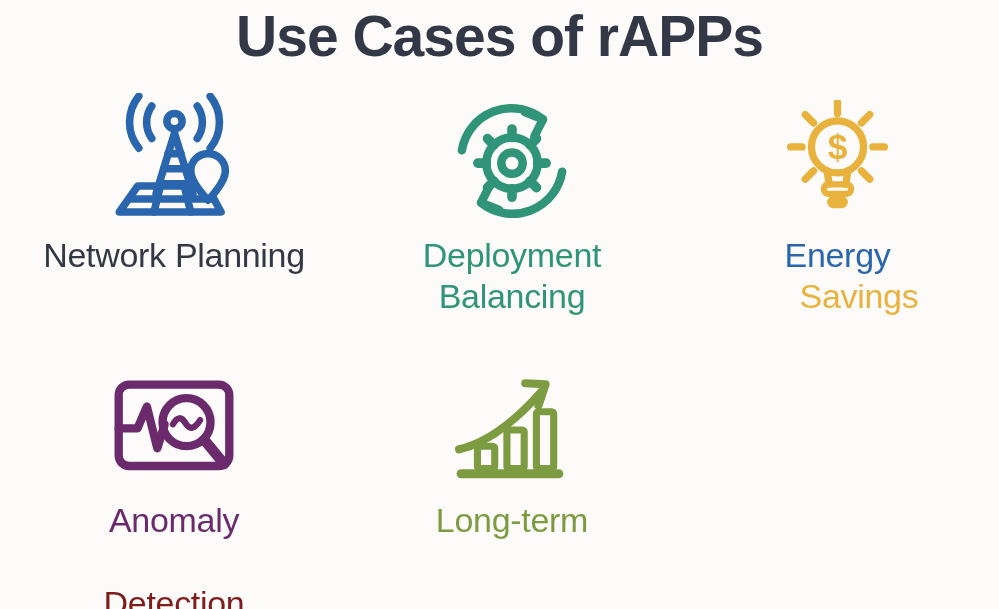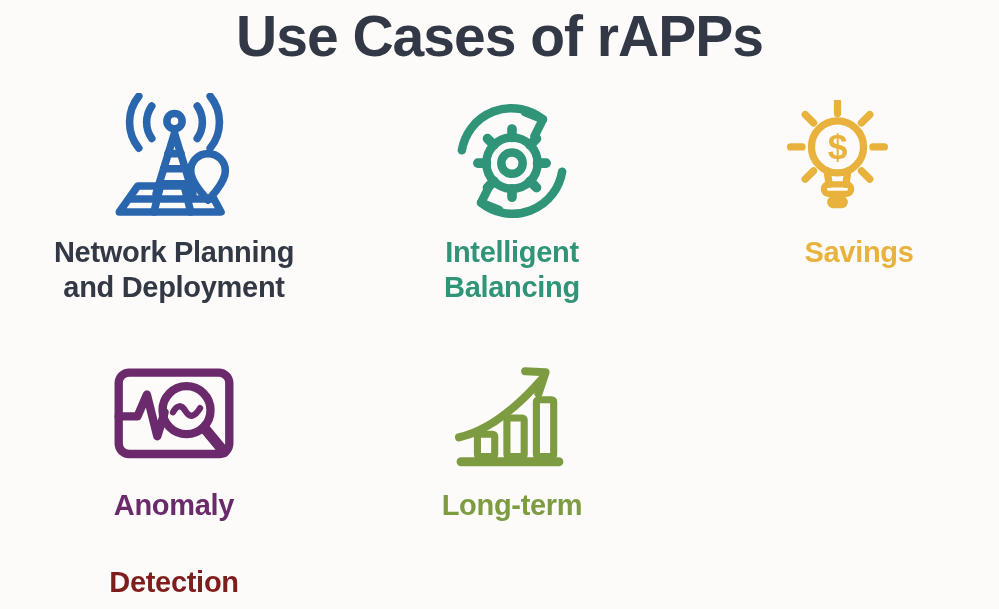--- a/index.html
+++ b/index.html
@@ -27,22 +27,22 @@
   }
   .card { display: flex; flex-direction: column; align-items: center; }
   .icon-wrap {
     height: 144px;
     display: flex;
     align-items: flex-end;
     justify-content: center;
     margin-bottom: 10px;
   }
   .label {
-    font-size: 29px;
-    font-weight: bold;
+    font-size: 34px;
+    font-weight: normal;
     text-align: center;
     line-height: 1.22;
     letter-spacing: -0.3px;
   }
   .label span { display: block; }
   svg { display: block; }
   svg text { font-family: "Liberation Sans", sans-serif; }
 </style>
 </head>
 <body style="background: rgb(252, 251, 249);">
@@ -65,21 +65,20 @@
             <path d="M65 37 L48 93 M65 37 L82 93"></path>
             <path d="M59 56 H71 M55 70 H75 M51 84 H79"></path>
             <path d="M31 86 H95 L108 110 H14 Z"></path>
             <path d="M52 86 L46 110 M74 86 L80 110 M24 98 H100"></path>
             <path fill="#fcfbf9" d="M96 56 c9 0 16 7 16 16 c0 11 -16 27 -16 27 c0 0 -16 -16 -16 -27 c0 -9 7 -16 16 -16 Z"></path>
           </g>
         </svg>
       </div>
       <div class="label">
         <span style="color: rgb(51, 56, 69);">Network Planning</span>
-        <span style="color: rgb(51, 56, 69);">and Deployment</span>
       </div>
     </div>
 
     <div class="card">
       <div class="icon-wrap" style="color: rgb(47, 148, 120);">
         <svg width="128" height="128" viewBox="0 0 120 120">
           <g fill="none" stroke="currentColor" stroke-linecap="round" stroke-linejoin="round">
             <g stroke-width="9">
               <path d="M84 62 L92 62"></path>
                 <path d="M77 79 L83 85"></path>
@@ -95,40 +94,41 @@
             <g stroke-width="8">
               <path d="M13 50 A47 47 0 0 1 89 21"></path>
               <path d="M89 21 L72 14 M89 21 L81 37"></path>
               <path d="M107 70 A47 47 0 0 1 31 99"></path>
               <path d="M31 99 L48 106 M31 99 L39 83"></path>
             </g>
           </g>
         </svg>
       </div>
       <div class="label">
-        <span style="color: rgb(47, 148, 120);">Intelligent</span>
+        <span style="color: rgb(47, 148, 120);">Deployment</span>
         <span style="color: rgb(47, 148, 120);">Balancing</span>
       </div>
     </div>
 
 
     <div class="card">
       <div class="icon-wrap" style="color: rgb(232, 178, 61);">
         <svg width="125" height="125" viewBox="0 0 120 120">
           <g fill="none" stroke="currentColor" stroke-width="7" stroke-linecap="round" stroke-linejoin="round">
             <circle cx="60" cy="45" r="25"></circle>
             <path d="M50 68 L52 81 M70 68 L68 81"></path>
             <rect x="47" y="81" width="26" height="9" rx="4" stroke-width="6"></rect>
             <rect x="53" y="95" width="14" height="6" rx="3" stroke-width="6"></rect>
             <path d="M60 13 V2 M37 22 L29 14 M83 22 L91 14 M26 45 H15 M94 45 H105 M37 68 L29 76 M83 68 L91 76"></path>
           </g>
           <text x="60" y="57" text-anchor="middle" font-size="34" font-weight="bold" fill="currentColor">$</text>
         </svg>
       </div>
       <div class="label">
+        <span style="color: rgb(42, 102, 174);">Energy</span>
         <span style="color: rgb(232, 178, 61); margin-left: 43px;">Savings</span>
       </div>
     </div>
 
     <div class="card">
       <div class="icon-wrap" style="color: rgb(106, 42, 108);">
         <svg width="136" height="120" viewBox="0 0 130 115">
           <g fill="none" stroke="currentColor" stroke-width="8" stroke-linecap="round" stroke-linejoin="round">
             <rect x="12" y="14" width="106" height="78" rx="10"></rect>
             <path d="M12 56 H30 L39 35 L49 75 L56 52"></path>

